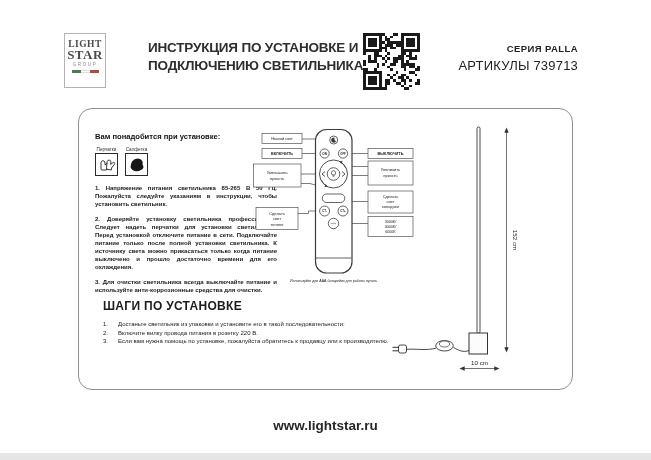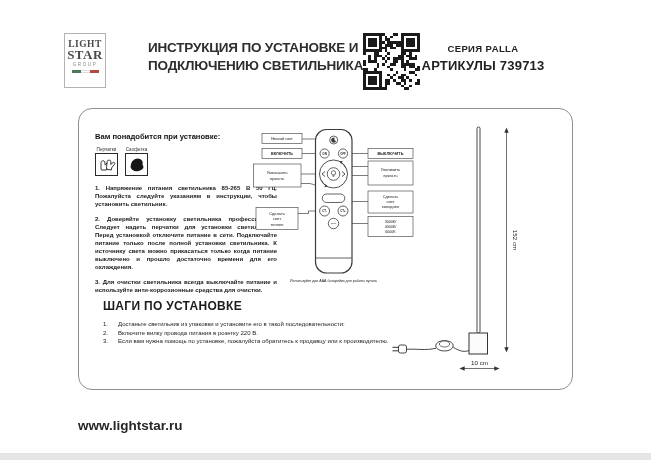--- a/index.html
+++ b/index.html
@@ -11,23 +11,23 @@
   .logo{left:64px;top:33px;width:42px;height:55px;border:1px solid #b3b3b3;background:#fff;
         text-align:center;box-sizing:border-box;padding-top:5px;}
   .logo .w1{font-family:"Liberation Serif",serif;font-weight:bold;font-size:9.5px;line-height:10px;color:#4a4a4a;letter-spacing:.5px;}
   .logo .w2{font-family:"Liberation Serif",serif;font-weight:bold;font-size:13px;line-height:12px;color:#4a4a4a;letter-spacing:.5px;}
   .logo .w3{font-size:4.5px;letter-spacing:1.6px;color:#8a8a8a;line-height:7px;}
   .flag{margin-top:2px;display:flex;justify-content:center;}
   .flag span{display:inline-block;width:9px;height:3px;}
   .title{left:148px;top:39px;width:230px;font-weight:bold;font-size:13.5px;line-height:17.5px;
          color:#2e2e2e;letter-spacing:-.2px;}
   .qr{left:363px;top:33px;width:57px;height:57px;}
-  .series-block{left:404px;top:43px;width:158px;text-align:center;color:#222;}
+  .series-block{left:420px;top:43px;width:158px;text-align:right;color:#222;}
   .series{font-size:9.5px;font-weight:bold;letter-spacing:.4px;}
-  .articles{font-size:13px;font-weight:bold;margin-top:4px;letter-spacing:.2px;}
+  .articles{font-size:13px;font-weight:normal;margin-top:4px;letter-spacing:.2px;}
 
   
   .main-box{left:78px;top:108px;width:495px;height:282px;border:1px solid #8f8f8f;border-radius:14px;box-sizing:border-box;background:#fff;}
 
   
   .req-col{left:95px;top:120px;width:182px;}
   .req-heading{font-size:7.6px;font-weight:bold;margin:12px 0 6px 0;color:#111;}
   .tools{display:flex;gap:7px;margin-bottom:8px;}
   .tool{text-align:center;}
   .tool-label{font-size:4.6px;color:#333;margin-bottom:1px;}
@@ -39,21 +39,21 @@
   .steps-heading{font-size:12px;font-weight:bold;letter-spacing:.3px;color:#1c1c1c;margin:0 0 8px 0;}
   .step-row{display:flex;margin-bottom:2.5px;font-size:6px;color:#222;}
   .step-num{width:15px;flex:0 0 15px;}
   .step-text{flex:1;}
 
   
   .diagram{left:0;top:0;width:651px;height:460px;pointer-events:none;}
   .diagram text{font-family:"Liberation Sans",sans-serif;fill:#222;}
 
   
-  .footer{left:78px;top:418px;width:495px;text-align:left;font-size:13.5px;font-weight:bold;color:#262626;}
+  .footer{left:78px;top:418px;width:495px;text-align:center;font-size:13.5px;font-weight:bold;color:#262626;}
   .bottom-strip{left:0;top:453px;width:651px;height:7px;background:#e5e5e5;}
 </style>
 </head>
 <body>
 
 <div class="page">
 
   <div class="abs logo">
     <div class="w1">LIGHT</div>
     <div class="w2">STAR</div>

